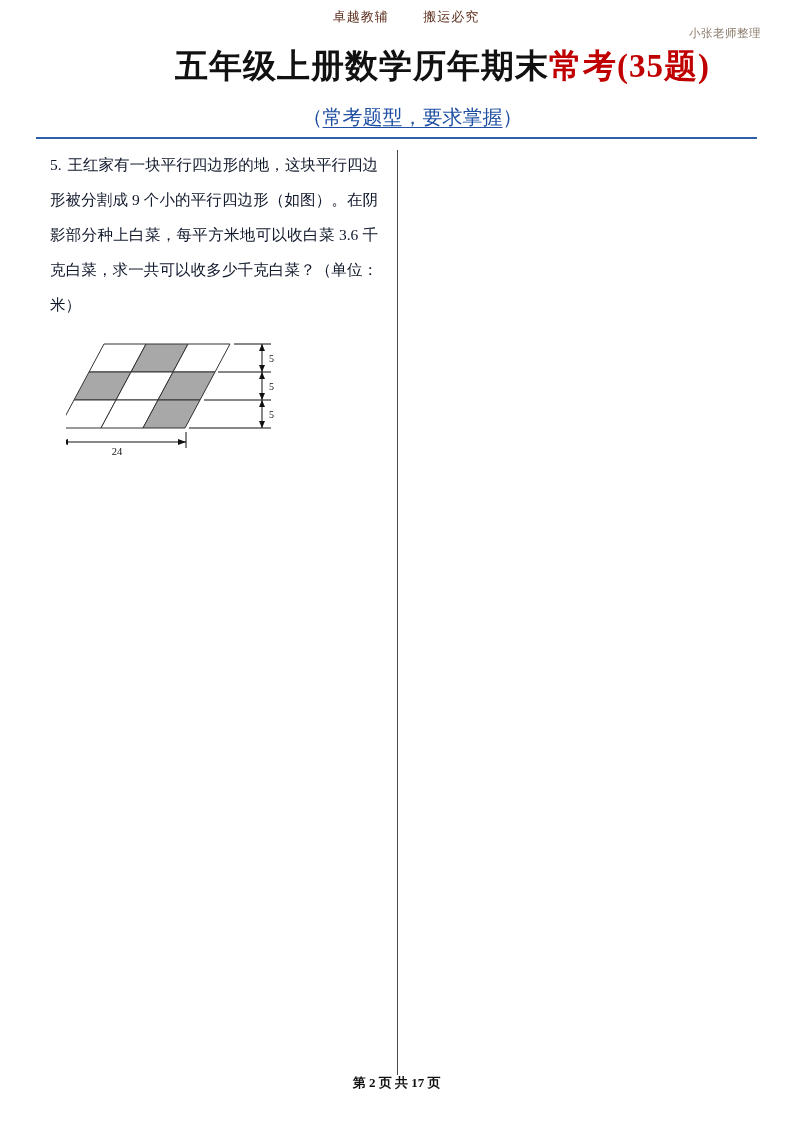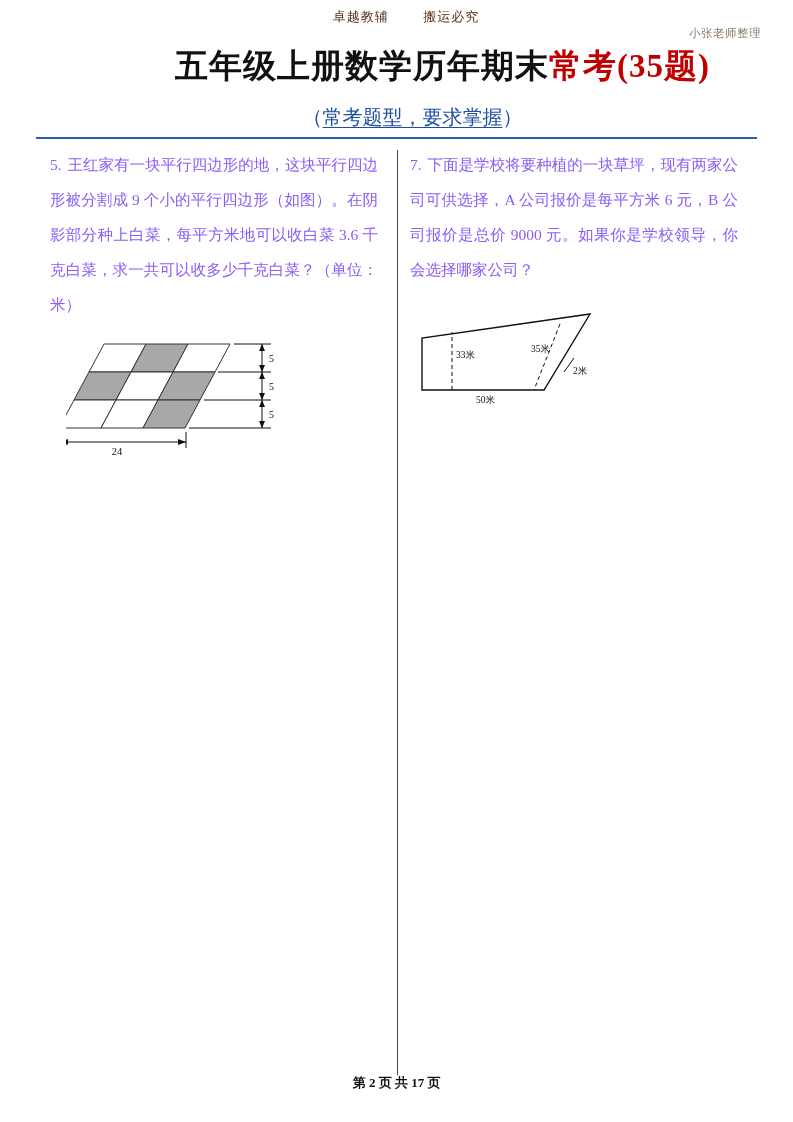--- a/index.html
+++ b/index.html
@@ -93,21 +93,21 @@
     left: 397px;
     width: 1px;
     height: 925px;
     background: #4a4a4a;
   }
   .q {
     font-size: 15.5px;
     line-height: 2.25;
     text-align: justify;
     text-justify: inter-ideograph;
-    color: #8b5cf6;
+    color: #0f172a;
   }
   .q .num { margin-right: 2px; }
   .q-block { margin-bottom: 6px; }
   .spacer-1 { height: 330px; }
   .spacer-2 { height: 450px; }
   .spacer-3 { height: 196px; }
 
   
   .fig1 {
     position: relative;
@@ -223,42 +223,21 @@
       </div>
 
       <div class="spacer-1"></div>
 
 
       <div class="spacer-2"></div>
     </div>
 
     <div class="col">
 
-      <div class="q q-block">
-        <span class="num">7.</span>
-        <span>下面是学校将要种植的一块草坪，现有两家公司可供选择，A 公司报价是每平方米 6 元，B 公司报价是总价 9000 元。如果你是学校领导，你会选择哪家公司？</span>
-      </div>
-
-      <div class="fig2">
-        <svg width="310" height="110" viewBox="0 0 310 110">
-
-          <polygon points="8,88 8,36 176,12 130,88" fill="none" stroke="#111" stroke-width="1.4"></polygon>
-
-          <line x1="38" y1="88" x2="38" y2="30" stroke="#111" stroke-width="1" stroke-dasharray="4,3"></line>
-
-          <line x1="146" y1="22" x2="120" y2="88" stroke="#111" stroke-width="1" stroke-dasharray="4,3"></line>
-
-          <line x1="160" y1="56" x2="150" y2="70" stroke="#111" stroke-width="1"></line>
-
-          <text x="42" y="56" font-size="9.5">33米</text>
-          <text x="117" y="50" font-size="9.5">35米</text>
-          <text x="159" y="72" font-size="9.5">2米</text>
-          <text x="62" y="101" font-size="9.5">50米</text>
-        </svg>
-      </div>
+
 
       <div class="spacer-3"></div>
 
     </div>
   </div>
 
   <div class="footer">
     <span>第</span>
     <span class="n">2</span>
     <span>页 共</span>

